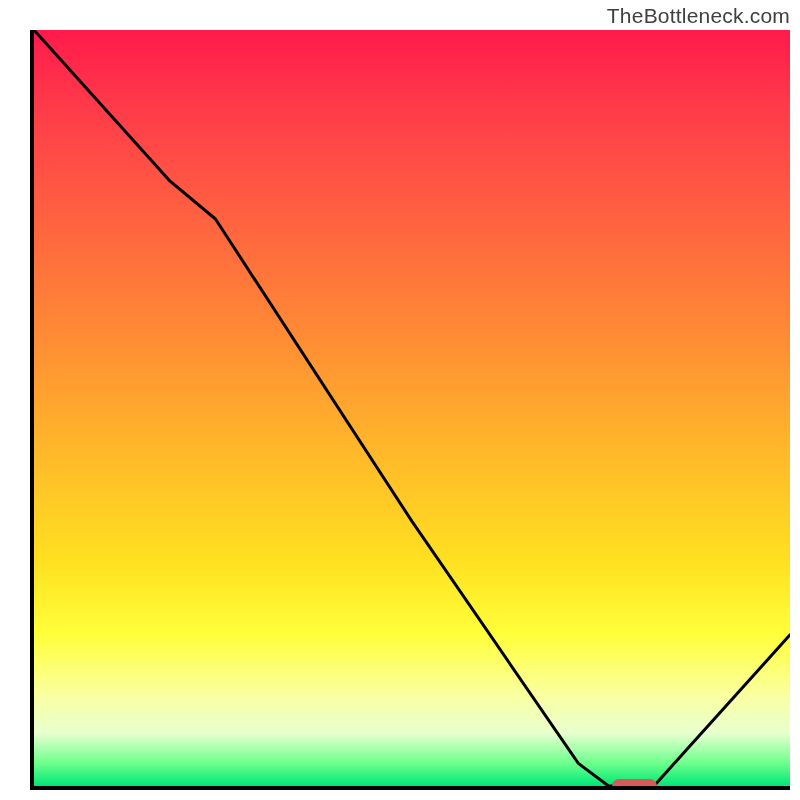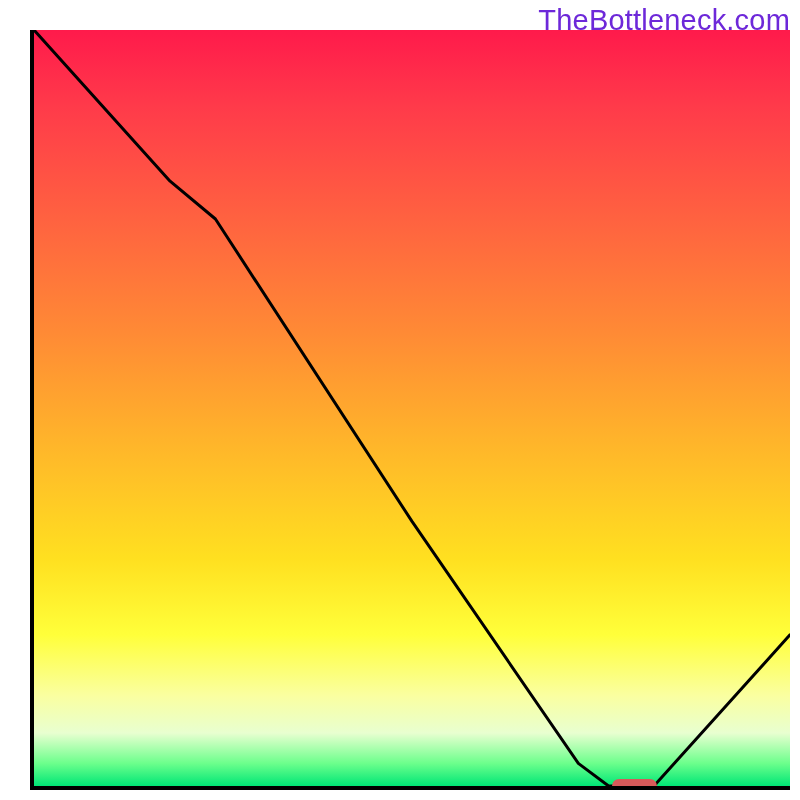--- a/index.html
+++ b/index.html
@@ -12,22 +12,22 @@
   }
   .container {
     position: relative;
     width: 800px;
     height: 800px;
   }
   .watermark {
     position: absolute;
     top: 4px;
     right: 10px;
-    font-size: 29px;
-    color: #6d28d9;
+    font-size: 21px;
+    color: #404040;
     font-weight: 500;
     letter-spacing: 0.2px;
   }
   .plot-area {
     position: absolute;
     left: 30px;
     top: 30px;
     width: 760px;
     height: 760px;
     box-sizing: border-box;

